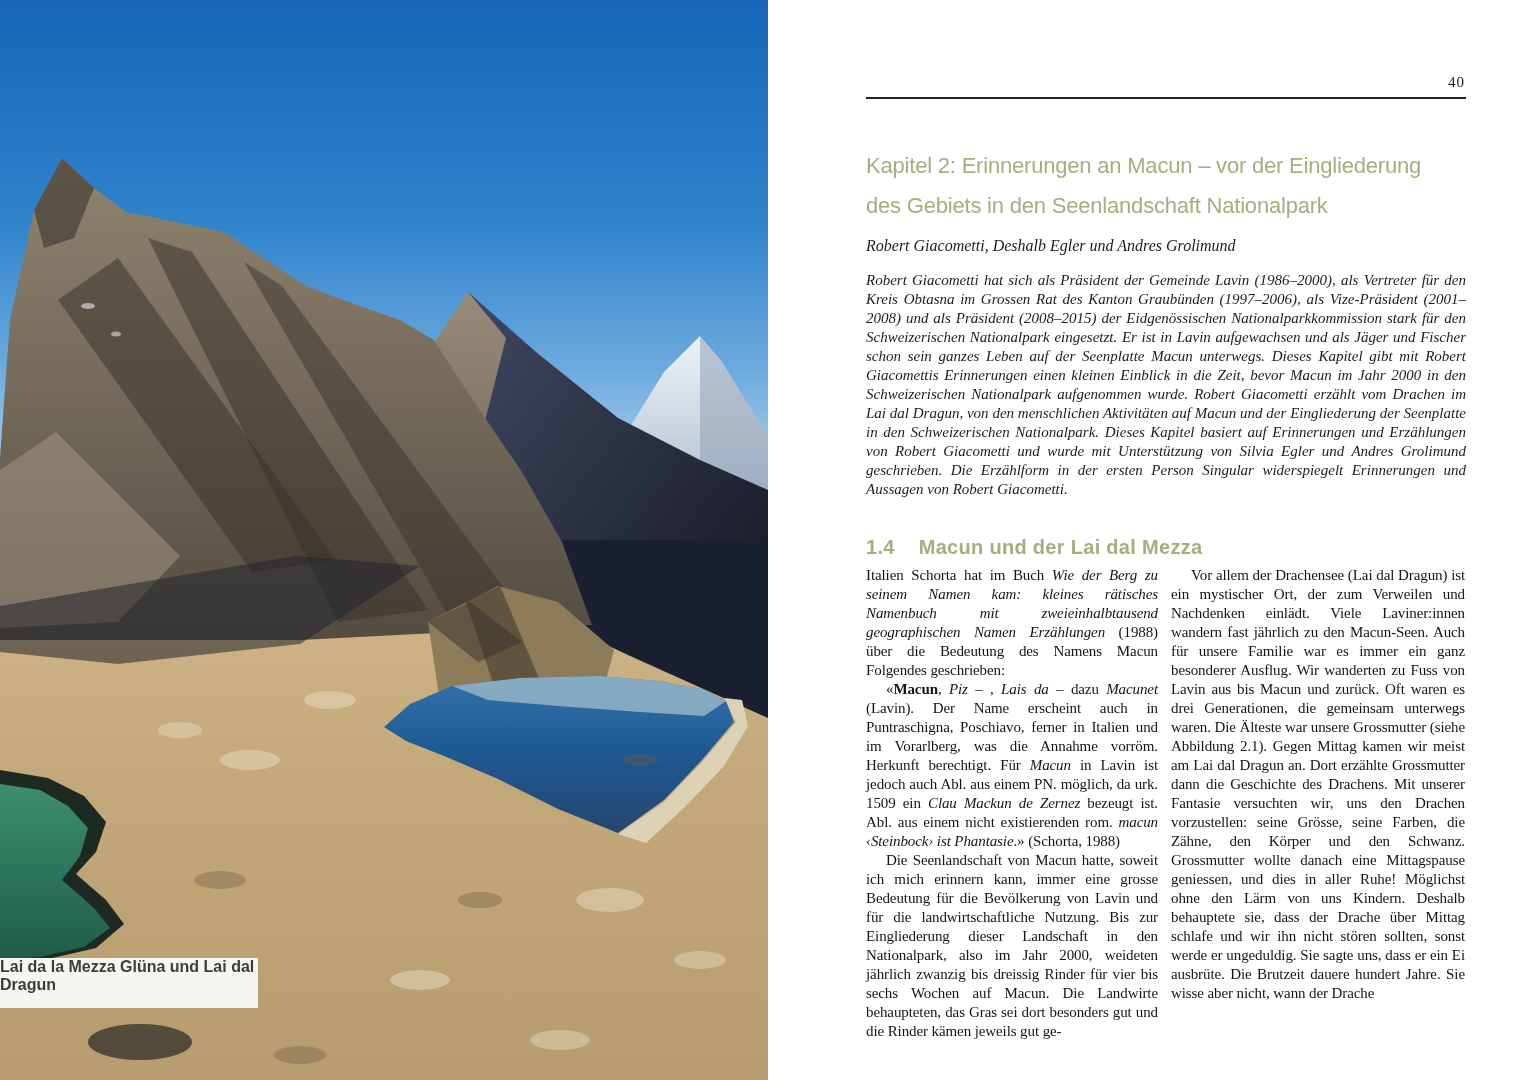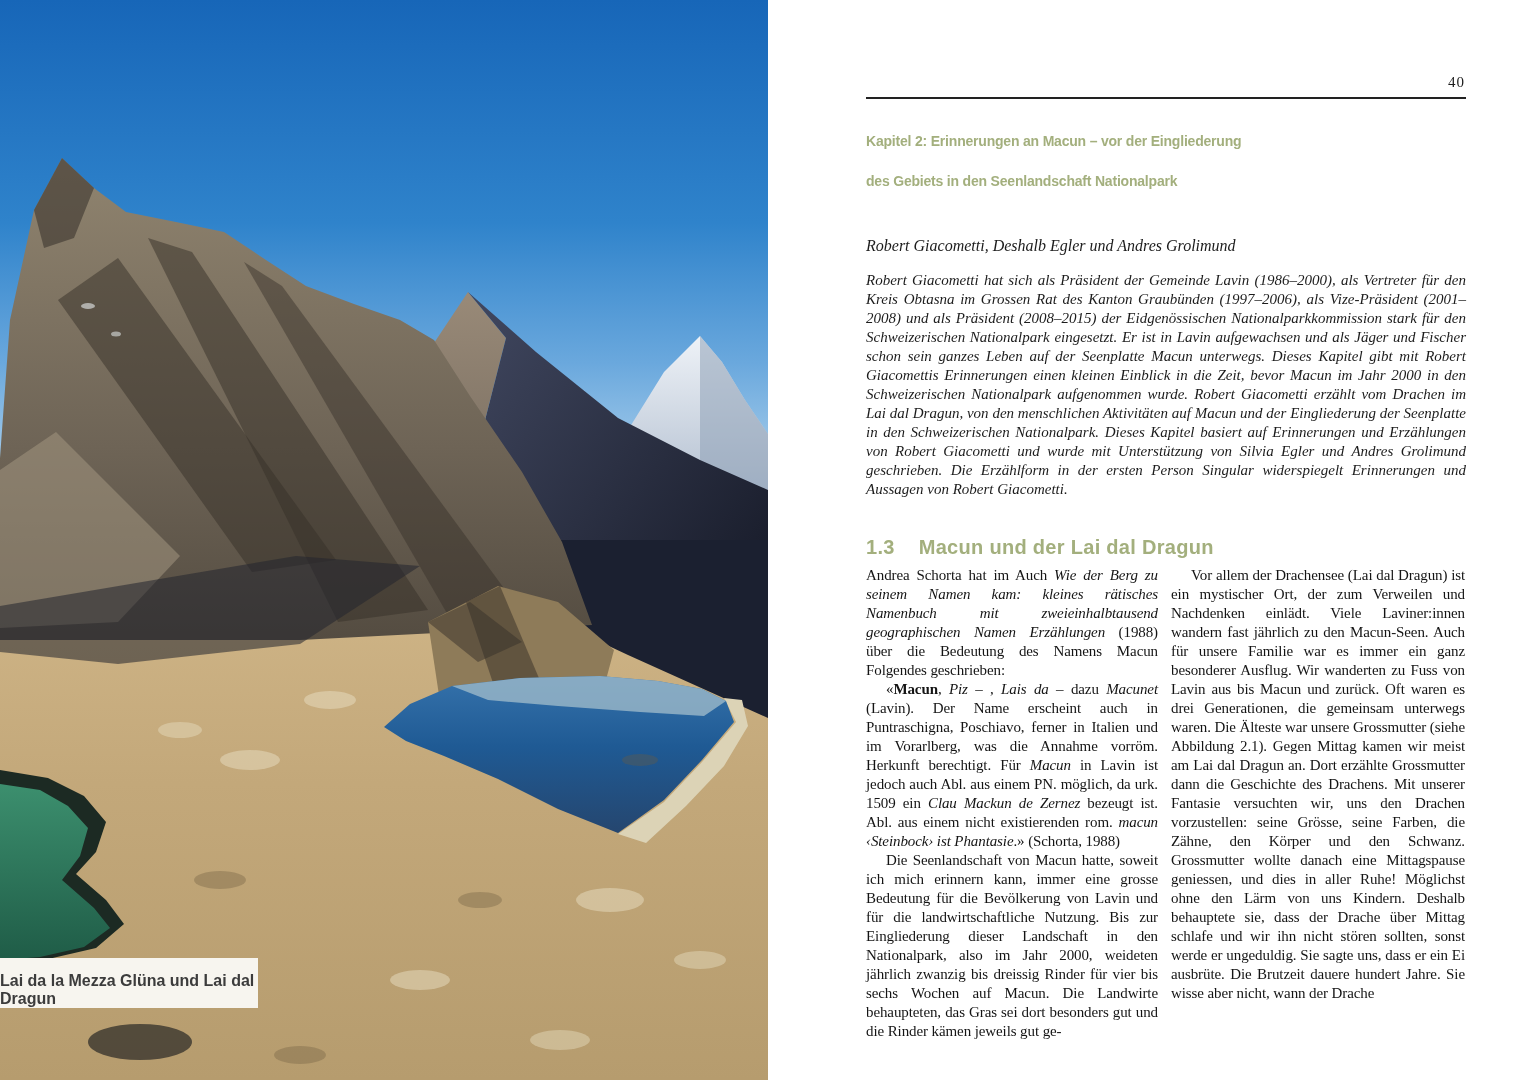--- a/index.html
+++ b/index.html
@@ -3,29 +3,29 @@
 <meta charset="utf-8">
 <style>
   html,body{margin:0;padding:0;background:#fff;}
   #stage{position:relative;width:1531px;height:1080px;overflow:hidden;background:#ffffff;
          font-family:"Liberation Serif", serif;color:#141414;}
 
   
   #photo{position:absolute;left:0;top:0;width:768px;height:1080px;overflow:hidden;}
   #photo svg{display:block;}
   .caption{position:absolute;left:0;top:958px;width:258px;height:50px;background:#f7f5ef;
-           display:flex;align-items:flex-end;justify-content:center;
+           display:flex;align-items:flex-start;justify-content:center;
            font-family:"Liberation Sans", sans-serif;font-size:16px;font-weight:bold;color:#3c3c3c;}
 
   
   #pageR{position:absolute;left:768px;top:0;width:763px;height:1080px;background:#ffffff;}
   .pagenum{position:absolute;top:74px;right:66px;font-size:15px;letter-spacing:1px;color:#1c1c1c;}
   .rule{position:absolute;top:97px;left:98px;width:600px;border-top:2px solid #222;}
-  .title{position:absolute;top:112px;left:98px;font-family:"Liberation Sans", sans-serif;
-         font-weight:bold;font-size:14px;line-height:40px;letter-spacing:-0.2px;
+  .title{position:absolute;top:131px;left:98px;font-family:"Liberation Sans", sans-serif;
+         font-weight:normal;font-size:22px;line-height:40px;letter-spacing:-0.2px;
          color:var(--accent,#a3af7d);white-space:nowrap;}
   .title span{display:block;}
   .byline{position:absolute;top:237px;left:98px;font-style:italic;font-size:16px;color:#1c1c1c;}
   .lead{position:absolute;top:271px;left:98px;width:600px;font-style:italic;font-size:15px;
         line-height:19px;text-align:justify;color:#1c1c1c;hyphens:auto;}
   .secheading{position:absolute;top:519px;left:98px;font-family:"Liberation Sans", sans-serif;
               font-size:20px;letter-spacing:.3px;color:var(--accent,#a3af7d);display:flex;gap:24px;}
   .col{position:absolute;top:566px;font-size:15px;line-height:19px;text-align:justify;
        letter-spacing:-0.1px;color:#141414;hyphens:auto;}
   .col-left{left:98px;width:292px;}
@@ -160,26 +160,26 @@
     <h1 class="title">
       <span>Kapitel 2: Erinnerungen an Macun – vor der Eingliederung</span>
       <span>des Gebiets in den Seenlandschaft Nationalpark</span>
     </h1>
 
     <div class="byline">Robert Giacometti, Deshalb Egler und Andres Grolimund</div>
 
     <div class="lead">Robert Giacometti hat sich als Präsident der Gemeinde Lavin (1986–2000), als Vertreter für den Kreis Obtasna im Grossen Rat des Kanton Graubünden (1997–2006), als Vize-Präsident (2001–2008) und als Präsident (2008–2015) der Eidgenössischen Nationalparkkommission stark für den Schweizerischen Nationalpark eingesetzt. Er ist in Lavin aufgewachsen und als Jäger und Fischer schon sein ganzes Leben auf der Seenplatte Macun unterwegs. Dieses Kapitel gibt mit Robert Giacomettis Erinnerungen einen kleinen Einblick in die Zeit, bevor Macun im Jahr 2000 in den Schweizerischen Nationalpark aufgenommen wurde. Robert Giacometti erzählt vom Drachen im Lai dal Dragun, von den menschlichen Aktivitäten auf Macun und der Eingliederung der Seenplatte in den Schweizerischen Nationalpark. Dieses Kapitel basiert auf Erinnerungen und Erzählungen von Robert Giacometti und wurde mit Unterstützung von Silvia Egler und Andres Grolimund geschrieben. Die Erzählform in der ersten Person Singular widerspiegelt Erinnerungen und Aussagen von Robert Giacometti.</div>
 
     <h2 class="secheading">
-      <span>1.3</span>
-      <span>Macun und der Lai dal Dragun</span>
+      <span>1.4</span>
+      <span>Macun und der Lai dal Mezza</span>
     </h2>
 
     <div class="col col-left">
-        <p><span>Andrea Schorta hat im Auch </span><span class="it">Wie der Berg zu seinem Namen kam: kleines rätisches Namenbuch mit zweieinhalbtausend geographischen Namen Erzählungen</span><span> (1988) über die Bedeutung des Namens Macun Folgendes geschrieben:</span></p>
+        <p><span>Italien Schorta hat im Buch </span><span class="it">Wie der Berg zu seinem Namen kam: kleines rätisches Namenbuch mit zweieinhalbtausend geographischen Namen Erzählungen</span><span> (1988) über die Bedeutung des Namens Macun Folgendes geschrieben:</span></p>
         <p class="ind"><span>«</span><span class="bd">Macun</span><span>, </span><span class="it">Piz</span><span> – , </span><span class="it">Lais da</span><span> – dazu </span><span class="it">Macunet</span><span> (Lavin). Der Name erscheint auch in Puntraschigna, Poschiavo, ferner in Italien und im Vorarlberg, was die Annahme vorröm. Herkunft berechtigt. Für </span><span class="it">Macun</span><span> in Lavin ist jedoch auch Abl. aus einem PN. möglich, da urk. 1509 ein </span><span class="it">Clau Mackun de Zernez</span><span> bezeugt ist. Abl. aus einem nicht existierenden rom. </span><span class="it">macun ‹Steinbock› ist Phantasie</span><span>.» (Schorta, 1988)</span></p>
         <p class="ind"><span>Die Seenlandschaft von Macun hatte, soweit ich mich erinnern kann, immer eine grosse Bedeutung für die Bevölkerung von Lavin und für die landwirtschaftliche Nutzung. Bis zur Eingliederung dieser Landschaft in den Nationalpark, also im Jahr 2000, weideten jährlich zwanzig bis dreissig Rinder für vier bis sechs Wochen auf Macun. Die Landwirte behaupteten, das Gras sei dort besonders gut und die Rinder kämen jeweils gut ge-</span></p>
       </div>
     <div class="col col-right">
         <p class="ind"><span>Vor allem der Drachensee (Lai dal Dragun) ist ein mystischer Ort, der zum Verweilen und Nachdenken einlädt. Viele Laviner:innen wandern fast jährlich zu den Macun-Seen. Auch für unsere Familie war es immer ein ganz besonderer Ausflug. Wir wanderten zu Fuss von Lavin aus bis Macun und zurück. Oft waren es drei Generationen, die gemeinsam unterwegs waren. Die Älteste war unsere Grossmutter (siehe Abbildung 2.1). Gegen Mittag kamen wir meist am Lai dal Dragun an. Dort erzählte Grossmutter dann die Geschichte des Drachens. Mit unserer Fantasie versuchten wir, uns den Drachen vorzustellen: seine Grösse, seine Farben, die Zähne, den Körper und den Schwanz. Grossmutter wollte danach eine Mittagspause geniessen, und dies in aller Ruhe! Möglichst ohne den Lärm von uns Kindern. Deshalb behauptete sie, dass der Drache über Mittag schlafe und wir ihn nicht stören sollten, sonst werde er ungeduldig. Sie sagte uns, dass er ein Ei ausbrüte. Die Brutzeit dauere hundert Jahre. Sie wisse aber nicht, wann der Drache</span></p>
       </div>
   </div>
 
 </div>
 

